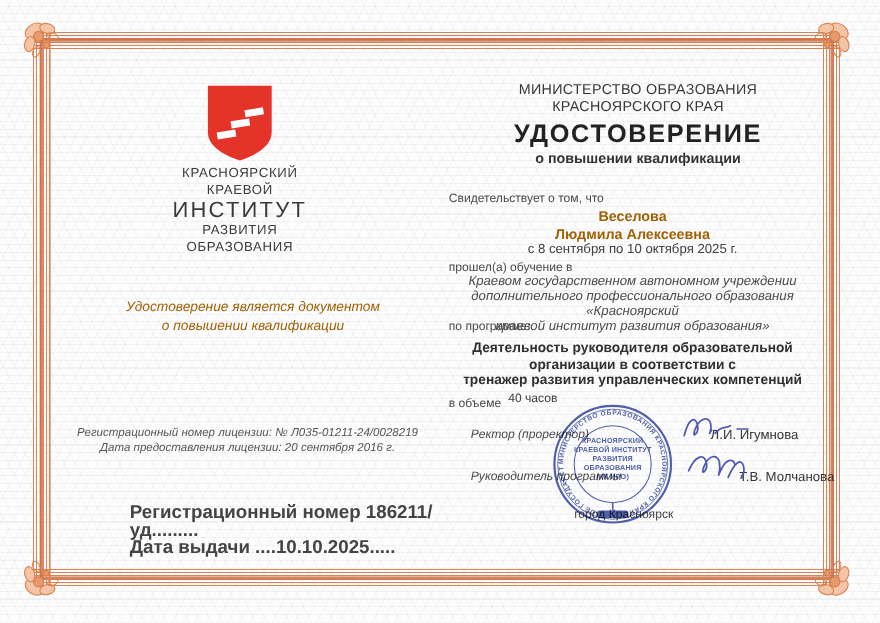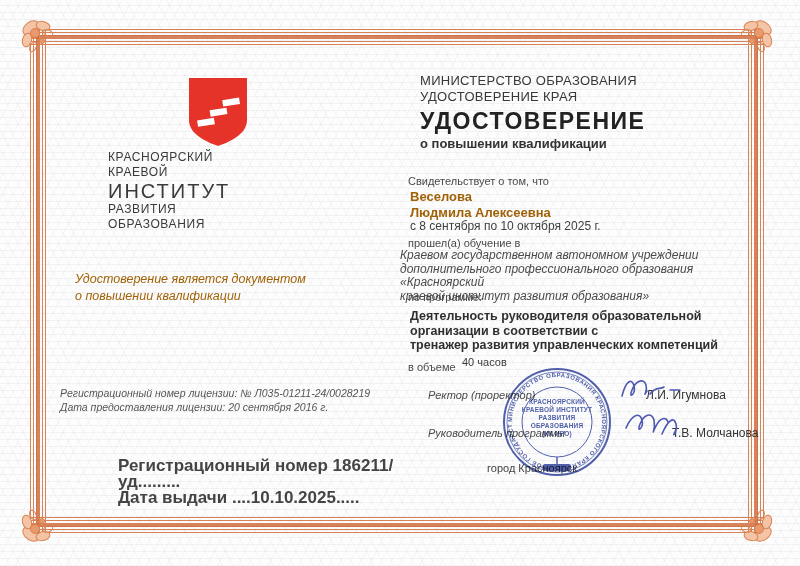--- a/index.html
+++ b/index.html
@@ -27,21 +27,21 @@
   .band-core-h{position:absolute;left:0;right:0;height:3px;background:#cf6f44;opacity:.85;}
   .band-core-v{position:absolute;top:0;bottom:0;width:3px;background:#cf6f44;opacity:.85;}
   .corner{position:absolute;width:46px;height:46px;}
   .corner svg{width:100%;height:100%;}
   .corner-tl{top:-15px;left:-15px;}
   .corner-tr{top:-15px;right:-15px;transform:scaleX(-1);}
   .corner-bl{bottom:-15px;left:-15px;transform:scaleY(-1);}
   .corner-br{bottom:-15px;right:-15px;transform:scale(-1,-1);}
   
   .abs{position:absolute;}
-  .ctr{}
+  .ctr{text-align:center;}
   .it{font-style:italic;}
   .b{font-weight:bold;}
   
   .logo{left:187px;top:76px;width:62px;height:70px;}
   .inst-name{left:108px;top:150px;width:220px;line-height:15px;font-size:12px;letter-spacing:.6px;color:#3a3a3a;}
   .inst-name .big{font-size:20px;letter-spacing:2px;line-height:22px;}
   .doc-note{left:75px;top:271px;width:310px;font-size:12.5px;line-height:17px;color:#a16207;}
   .license{left:60px;top:386px;width:330px;font-size:10.5px;line-height:14px;color:#555;}
   .regblock{left:118px;top:458px;width:300px;font-size:17px;line-height:16px;color:#444;font-weight:bold;}
   
@@ -166,21 +166,21 @@
     <div>Дата предоставления лицензии: 20 сентября 2016 г.</div>
   </div>
 
   <div class="abs regblock">
     <div>Регистрационный номер 186211/уд.........</div>
     <div>Дата выдачи ....10.10.2025.....</div>
   </div>
 
   <div class="abs ministry ctr">
     <div>МИНИСТЕРСТВО ОБРАЗОВАНИЯ</div>
-    <div>УДОСТОВЕРЕНИЕ КРАЯ</div>
+    <div>КРАСНОЯРСКОГО КРАЯ</div>
   </div>
 
   <div class="abs doctitle ctr b">УДОСТОВЕРЕНИЕ</div>
   <div class="abs docsub ctr b">о повышении квалификации</div>
 
   <div class="abs certifies">Свидетельствует о том, что</div>
 
   <div class="abs person ctr b">
     <div>Веселова</div>
     <div>Людмила Алексеевна</div>

